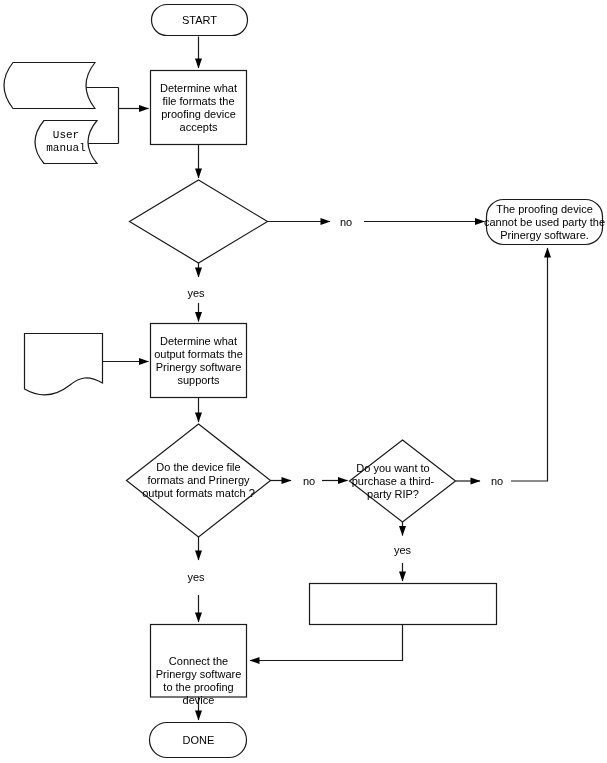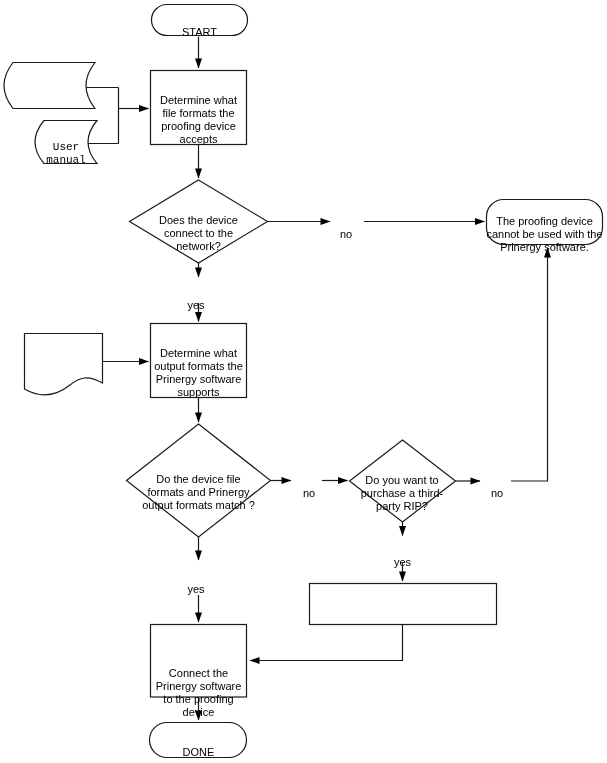--- a/index.html
+++ b/index.html
@@ -3,21 +3,21 @@
 <meta charset="utf-8">
 <style>
   html,body { margin:0; padding:0; background:#fff; }
   .stage {
     position:relative; width:607px; height:763px; background:#ffffff;
     font-family:"Liberation Sans", sans-serif; color:#000; overflow:hidden;
   }
   .stage svg { position:absolute; left:0; top:0; }
   .lbl {
     position:absolute; transform:translateX(-50%);
-    font-size:11px; line-height:13px; text-align:center; white-space:pre;margin-top:12px;
+    font-size:11px; line-height:13px; text-align:center; white-space:pre;
   }
 </style>
 </head>
 <body>
 
 <div class="stage">
 
   <svg width="607" height="763" viewBox="0 0 607 763">
     <defs>
       <marker id="ah" markerWidth="11" markerHeight="8" refX="10" refY="4" orient="auto" markerUnits="userSpaceOnUse">
@@ -67,37 +67,34 @@
     </g>
   </svg>
 
   <div class="lbl" style="left:199.5px; top:14px;">START</div>
   <div class="lbl" style="left:66px;  top:129px;font-family:Liberation Mono, monospace;">User
 manual</div>
   <div class="lbl" style="left:198.5px; top:81.5px;">Determine what
 file formats the
 proofing device
 accepts</div>
-  <div class="lbl" style="left:198.5px; top:202px;">Does the device
-connect to the
-network?</div>
   <div class="lbl" style="left:346px; top:215.5px;">no</div>
   <div class="lbl" style="left:544.5px; top:202.5px;">The proofing device
-cannot be used with the
+cannot be used party the
 Prinergy software.</div>
   <div class="lbl" style="left:196px; top:286.5px;">yes</div>
   <div class="lbl" style="left:198.5px; top:334.5px;">Determine what
 output formats the
 Prinergy software
 supports</div>
   <div class="lbl" style="left:198.5px; top:461px;">Do the device file
 formats and Prinergy
 output formats match ?</div>
   <div class="lbl" style="left:309px; top:474.5px;">no</div>
-  <div class="lbl" style="left:402px; top:461.5px;text-align:center;">Do you want to
+  <div class="lbl" style="left:393px; top:461.5px;text-align:center;">Do you want to
 purchase a third-
 party RIP?</div>
   <div class="lbl" style="left:497px; top:474.5px;">no</div>
   <div class="lbl" style="left:402.5px; top:544px;">yes</div>
   <div class="lbl" style="left:196px; top:570.5px;">yes</div>
   <div class="lbl" style="left:198.5px; top:655px;">Connect the
 Prinergy software
 to the proofing
 device</div>
   <div class="lbl" style="left:198.5px; top:733.5px;">DONE</div>

